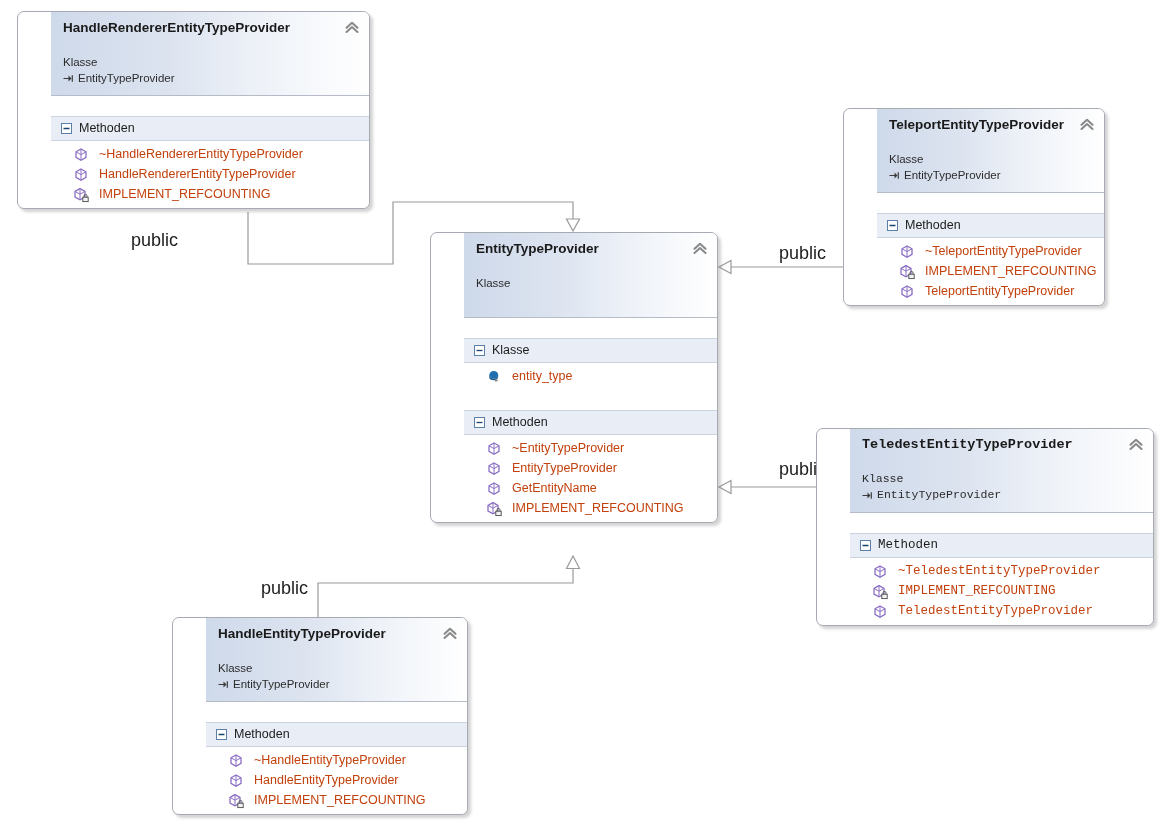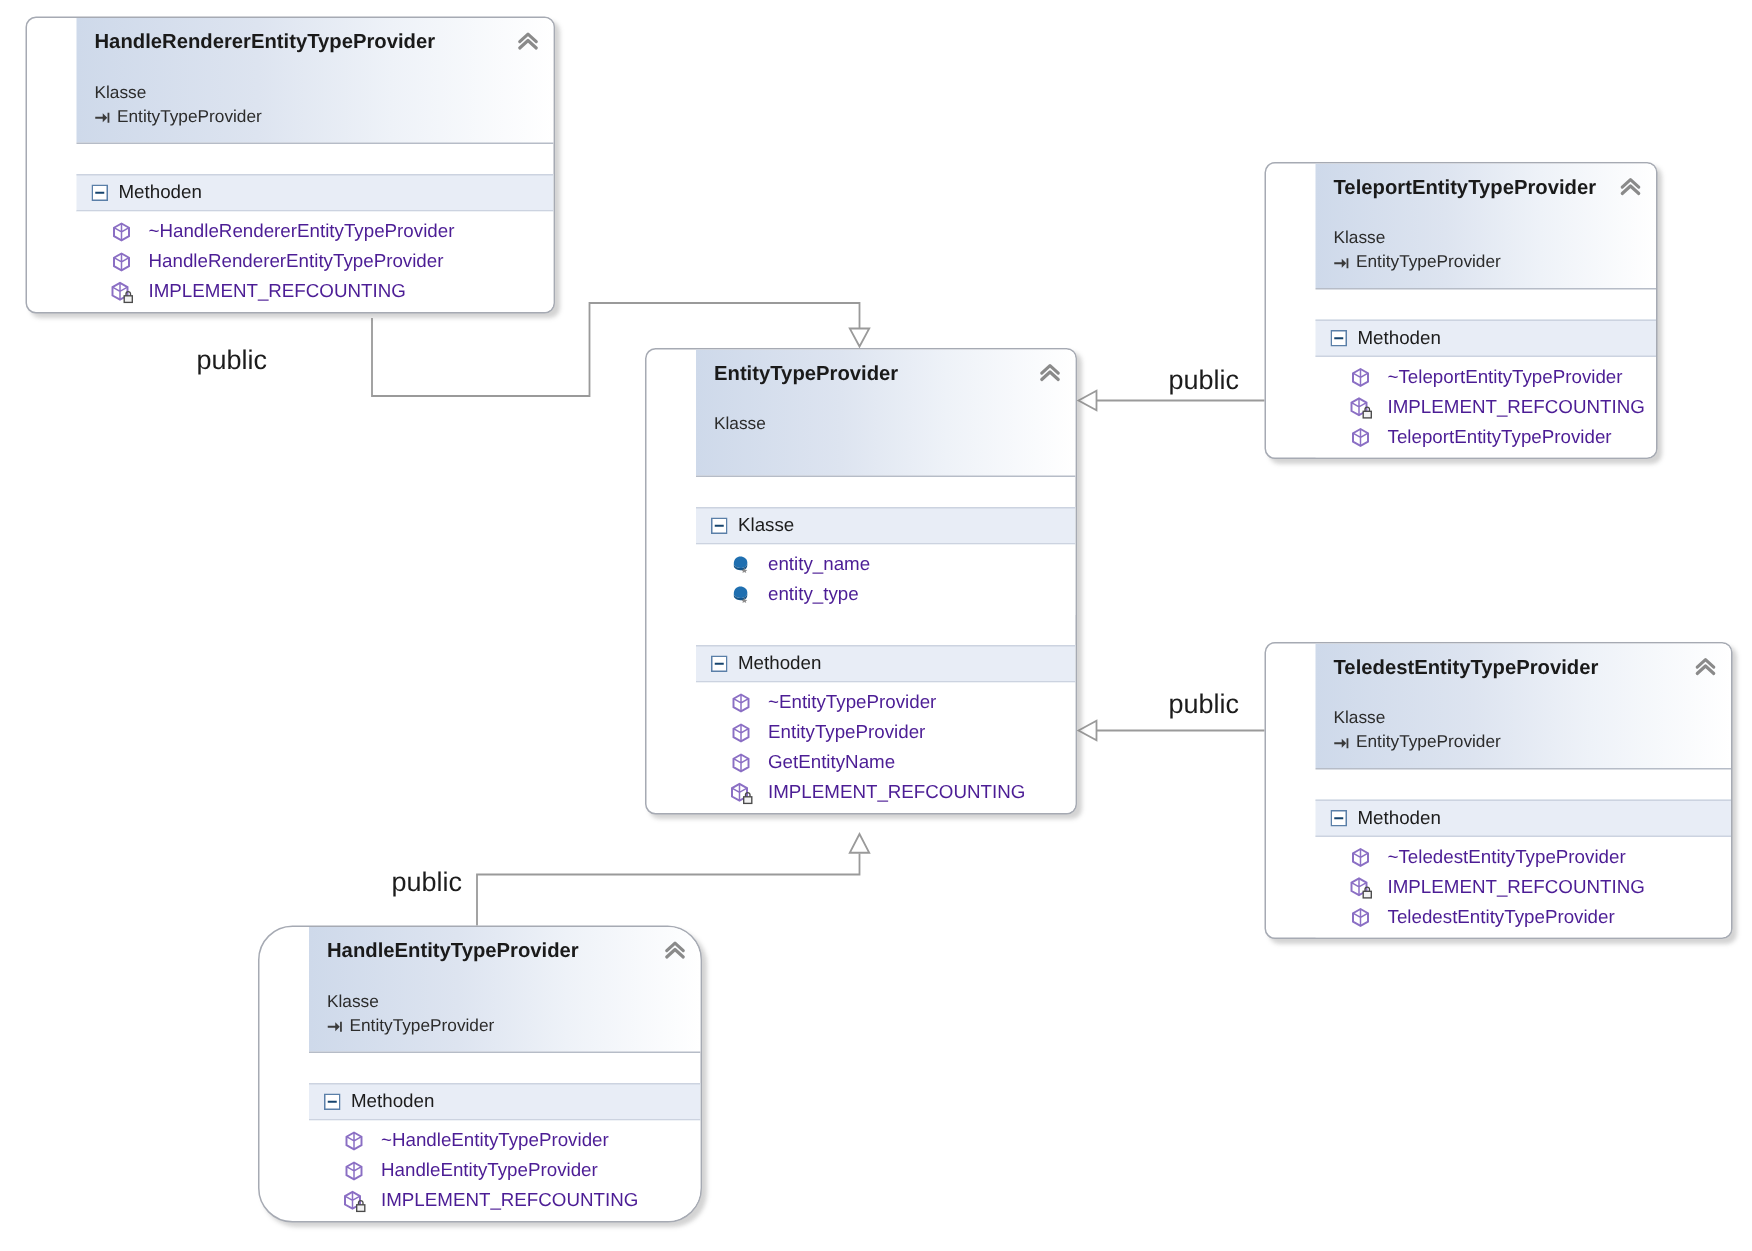--- a/index.html
+++ b/index.html
@@ -88,21 +88,21 @@
     margin-top: 20px;
   }
   .compartment-header:first-child { border-top: none; }
   .expander-icon { width: 11px; height: 11px; flex: 0 0 11px; }
 
   .member-list { padding: 3px 0 4px 0; background: #fff; }
   .member-row {
     display: flex;
     align-items: center;
     font-size: 12.5px;
-    color: #4c1d95;
+    color: #c2410c;
     line-height: 20px;
     height: 20px;
     padding-left: 22px;
     white-space: nowrap;
   }
   .member-icon {
     width: 16px; height: 16px;
     flex: 0 0 16px;
     margin-right: 8px;
     position: relative;
@@ -274,28 +274,20 @@
       </svg>
       <span>Klasse</span>
     </div>
     <div class="member-list">
       <div class="member-row">
         <svg class="member-icon" viewBox="0 0 16 16">
           <path d="M3.2 6.6 C3.2 3.8 5.4 2 7.6 2 C10 2 12.2 3.6 12.2 6 C12.2 8.2 10.4 9.6 8.4 9.6 C6 9.6 3.2 8.8 3.2 6.6 Z" fill="#1f6fb0"></path>
           <path d="M3.2 6.6 C3.2 8.8 6 9.6 8.4 9.6 C10.4 9.6 12.2 8.2 12.2 6 L12.2 7.6 C12.2 9.8 10.4 11.2 8.4 11.2 C6 11.2 3.2 10.4 3.2 8.2 Z" fill="#17568a"></path>
           <path d="M9.3 11.2 L10.2 13 L12.1 13.2 L10.7 14.4 L11.1 16 L9.3 15.1 L7.6 16 L8 14.4 L6.6 13.2 L8.5 13 Z" fill="#8c8c8c" transform="translate(1.2,-1.4) scale(0.72) translate(3.2,4)"></path>
         </svg>
-        <span class="member-name">entity_name</span>
-      </div>
-      <div class="member-row">
-        <svg class="member-icon" viewBox="0 0 16 16">
-          <path d="M3.2 6.6 C3.2 3.8 5.4 2 7.6 2 C10 2 12.2 3.6 12.2 6 C12.2 8.2 10.4 9.6 8.4 9.6 C6 9.6 3.2 8.8 3.2 6.6 Z" fill="#1f6fb0"></path>
-          <path d="M3.2 6.6 C3.2 8.8 6 9.6 8.4 9.6 C10.4 9.6 12.2 8.2 12.2 6 L12.2 7.6 C12.2 9.8 10.4 11.2 8.4 11.2 C6 11.2 3.2 10.4 3.2 8.2 Z" fill="#17568a"></path>
-          <path d="M9.3 11.2 L10.2 13 L12.1 13.2 L10.7 14.4 L11.1 16 L9.3 15.1 L7.6 16 L8 14.4 L6.6 13.2 L8.5 13 Z" fill="#8c8c8c" transform="translate(1.2,-1.4) scale(0.72) translate(3.2,4)"></path>
-        </svg>
         <span class="member-name">entity_type</span>
       </div>
     </div>
 
     <div class="compartment-header">
       <svg class="expander-icon" viewBox="0 0 11 11">
         <rect x="0.5" y="0.5" width="10" height="10" fill="#ffffff" stroke="#5a7fa8" stroke-width="1"></rect>
         <path d="M2.5 5.5 H8.5" stroke="#16446e" stroke-width="1.3"></path>
       </svg>
       <span>Methoden</span>
@@ -327,21 +319,21 @@
           <path d="M7 1.6 L12 4.4 V10 L7 12.8 L2 10 V4.4 Z" fill="#ffffff" stroke="#8b6fc4" stroke-width="1.3"></path>
           <path d="M7 1.6 L7 7.2 L12 4.4 M7 7.2 L2 4.4 M7 7.2 L7 12.8" stroke="#8b6fc4" stroke-width="1" fill="none"></path>
           <rect x="9.8" y="10.2" width="5.4" height="4.4" fill="#f2f2f2" stroke="#4a4a4a" stroke-width="0.9"></rect>
           <path d="M11 10.2 V8.9 A1.5 1.5 0 0 1 14 8.9 V10.2" stroke="#4a4a4a" stroke-width="0.9" fill="none"></path>
         </svg>
         <span class="member-name">IMPLEMENT_REFCOUNTING</span>
       </div>
     </div>
   </div>
 
-  <div class="uml-class" style="left:843px; top:428px; width:312px;">
+  <div class="uml-class" style="left:816px; top:428px; width:338px;font-family:Liberation Mono, monospace;">
     <div class="uml-header">
       <div class="uml-title">TeledestEntityTypeProvider</div>
       <div class="uml-stereotype">Klasse</div>
       <div class="uml-base">
         <svg class="inherit-arrow-icon" viewBox="0 0 11 11">
           <path d="M0.5 5.5 H7" stroke="#3b3b3b" stroke-width="1.2" fill="none"></path>
           <path d="M5.5 2.5 L8.5 5.5 L5.5 8.5 Z" fill="#3b3b3b"></path>
           <path d="M9.3 2.2 V8.8" stroke="#3b3b3b" stroke-width="1.2"></path>
         </svg>
         <span>EntityTypeProvider</span>
@@ -379,21 +371,21 @@
       <div class="member-row">
         <svg class="member-icon" viewBox="0 0 16 16">
           <path d="M8 2 L13 4.8 V10.4 L8 13.2 L3 10.4 V4.8 Z" fill="#ffffff" stroke="#8b6fc4" stroke-width="1.3"></path>
           <path d="M8 2 L8 7.6 L13 4.8 M8 7.6 L3 4.8 M8 7.6 L8 13.2" stroke="#8b6fc4" stroke-width="1" fill="none"></path>
         </svg>
         <span class="member-name">TeledestEntityTypeProvider</span>
       </div>
     </div>
   </div>
 
-  <div class="uml-class" style="left:172px; top:617px; width:296px;border-radius:23px;">
+  <div class="uml-class" style="left:172px; top:617px; width:296px;">
     <div class="uml-header">
       <div class="uml-title">HandleEntityTypeProvider</div>
       <div class="uml-stereotype">Klasse</div>
       <div class="uml-base">
         <svg class="inherit-arrow-icon" viewBox="0 0 11 11">
           <path d="M0.5 5.5 H7" stroke="#3b3b3b" stroke-width="1.2" fill="none"></path>
           <path d="M5.5 2.5 L8.5 5.5 L5.5 8.5 Z" fill="#3b3b3b"></path>
           <path d="M9.3 2.2 V8.8" stroke="#3b3b3b" stroke-width="1.2"></path>
         </svg>
         <span>EntityTypeProvider</span>

